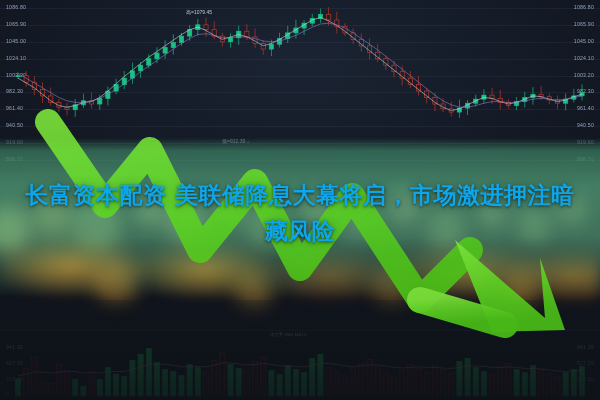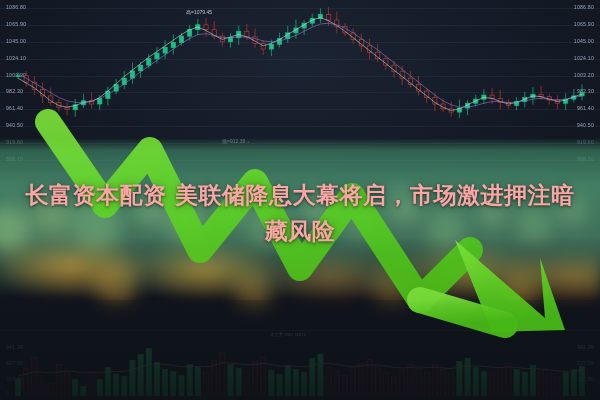--- a/index.html
+++ b/index.html
@@ -78,21 +78,21 @@
   
   .arrow-layer{position:absolute;left:0;top:0;width:600px;height:400px;}
 
   
   .headline{
     position:absolute;left:22px;top:178px;width:556px;
     text-align:center;
     font-family:"DejaVu Sans","Liberation Sans",sans-serif;
     font-weight:bold;
     font-size:23px;line-height:1.55;
-    color:#fca5a5;
+    color:#0ea5e9;
     text-shadow:0 1px 3px rgba(0,0,0,.55), 0 0 10px rgba(0,0,0,.3);
     letter-spacing:.5px;
   }
 </style>
 </head>
 <body>
 
 <div id="stage">
 
   <div class="chart-bg"></div>

